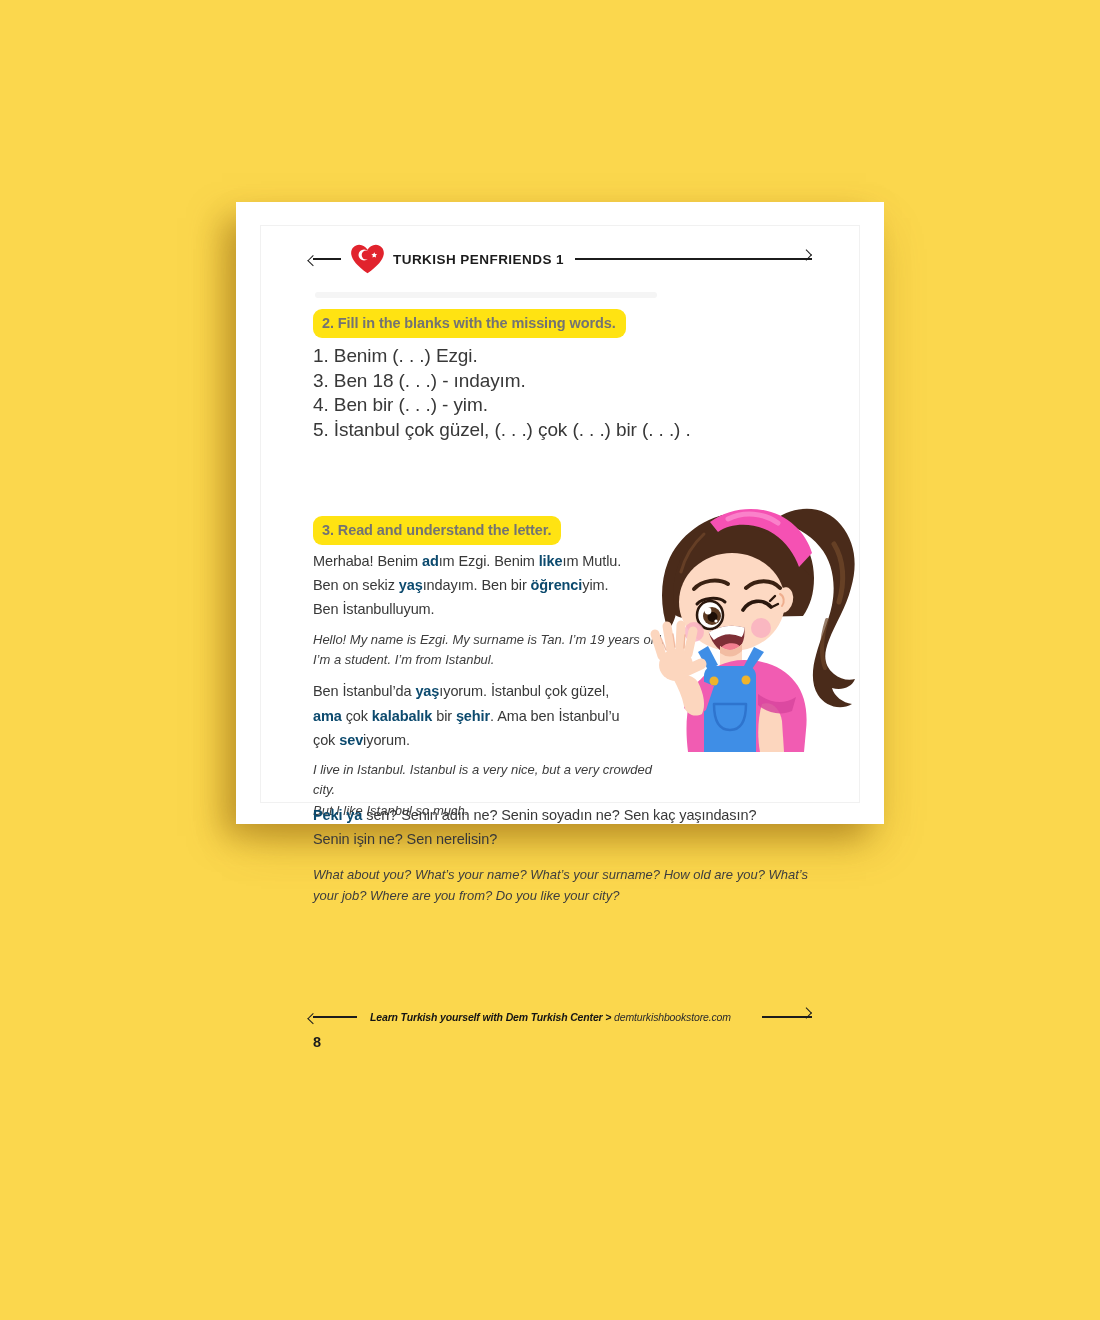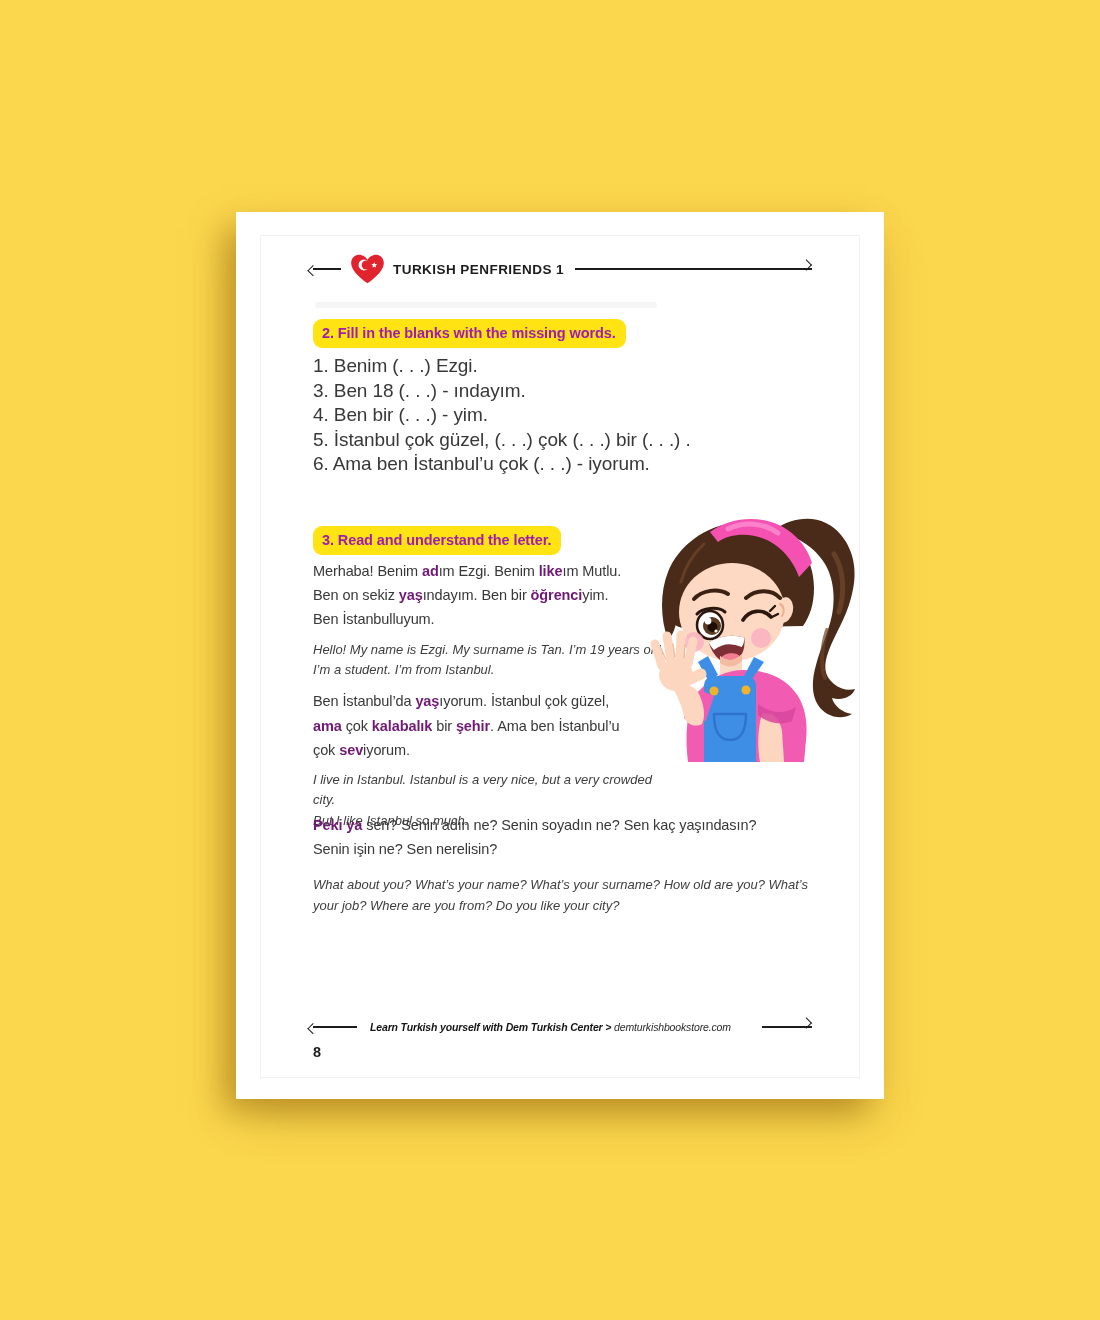--- a/index.html
+++ b/index.html
@@ -2,21 +2,21 @@
 <html><head>
 <meta charset="utf-8">
 <style>
   html,body{margin:0;padding:0;}
   .stage{
     position:relative;width:1100px;height:1320px;overflow:hidden;
     background:#FBD74D;
     font-family:"Liberation Sans",sans-serif;
   }
   .page{
-    position:absolute;left:236px;top:212px;width:648px;height:887px;
+    position:absolute;left:236px;top:202px;width:648px;height:622px;
     background:#FFFFFF;
     box-shadow:-16px 14px 30px -2px rgba(150,104,16,.5), 0 22px 44px -10px rgba(150,104,16,.35);
   }
   .frame{
     position:absolute;left:24px;top:23px;right:24px;bottom:21px;
     border:1px solid #F1F1F1;pointer-events:none;
   }
   
   .header{position:absolute;left:77px;right:72px;top:36px;height:42px;display:flex;align-items:center;}
   .rline{height:2px;background:#1C1C1C;position:relative;}
@@ -24,32 +24,32 @@
     border-left:1.8px solid #1C1C1C;border-bottom:1.8px solid #1C1C1C;transform:rotate(45deg);transform-origin:left top;}
   .rline.arrow-r::after{content:'';position:absolute;right:0;top:-2.8px;width:7px;height:7px;
     border-top:1.8px solid #1C1C1C;border-right:1.8px solid #1C1C1C;transform:rotate(45deg);transform-origin:right top;}
   .hdr-line-left{width:28px;}
   .hdr-heart{width:37px;height:34px;margin:0 7px 0 8px;flex:0 0 auto;}
   .hdr-title{font-size:13.5px;font-weight:700;letter-spacing:.45px;color:#1C1C1C;margin-right:11px;white-space:nowrap;}
   .hdr-line-right{flex:1;}
   
   .ghost-bar{position:absolute;left:79px;top:90px;width:342px;height:6px;border-radius:3px;background:#F5F5F5;}
   
-  .hl{display:inline-block;background:#FFE312;color:#a21caf;font-weight:700;font-size:14.5px;
+  .hl{display:inline-block;background:#FFE312;color:#737373;font-weight:700;font-size:14.5px;
       line-height:1;padding:7px 10px 7px 9px;border-radius:9px;letter-spacing:-.1px;white-space:nowrap;}
   .h2{position:absolute;left:77px;top:107px;}
   .h3{position:absolute;left:77px;top:314px;}
   
   .list{position:absolute;left:77px;top:142px;font-size:19px;line-height:24.6px;color:#383838;letter-spacing:-.1px;}
   .list div{white-space:nowrap;}
   
   .letter{position:absolute;left:77px;top:347px;width:358px;}
   .questions{position:absolute;left:77px;top:601px;width:512px;}
   p.tr{margin:0 0 8px 0;font-size:14.5px;line-height:24.2px;color:#383838;letter-spacing:-.1px;}
-  p.tr b{color:#701a75;margin-top:24px;}
+  p.tr b{color:#0c4a6e;margin-top:24px;}
   p.en{margin:0 0 9px 0;font-size:13px;line-height:20.4px;font-style:italic;color:#3D3D3D;letter-spacing:0;}
   .questions p.tr{margin-bottom:14px;}
   
   .illu{position:absolute;left:412px;top:296px;width:212px;height:254px;}
   
   .footer-row{position:absolute;left:77px;right:72px;top:806px;height:18px;display:flex;align-items:center;font-style:italic;}
   .ftr-line-left{width:44px;flex:0 0 auto;}
   .ftr-line-right{width:50px;flex:0 0 auto;}
   .ftr-text{margin:0 8px 0 13px;font-size:10.5px;letter-spacing:-.15px;color:#2B2B2B;white-space:nowrap;}
   .ftr-text .bold{font-weight:700;color:#141414;}
@@ -78,21 +78,20 @@
     <div class="ghost-bar"></div>
 
     <div class="h2">
       <span class="hl">2. Fill in the blanks with the missing words.</span>
     </div>
     <div class="list">
       <div>1. Benim (. . .) Ezgi.</div>
       <div>3. Ben 18 (. . .) - ındayım.</div>
       <div>4. Ben bir (. . .) - yim.</div>
       <div>5. İstanbul çok güzel, (. . .) çok (. . .) bir (. . .) .</div>
-      <div>6. Ama ben İstanbul’u çok (. . .) - iyorum.</div>
     </div>
 
     <div class="h3">
       <span class="hl">3. Read and understand the letter.</span>
     </div>
 
     <div class="letter">
       <p class="tr">Merhaba! Benim <b>ad</b>ım Ezgi. Benim <b>like</b>ım Mutlu.<br>Ben on sekiz <b>yaş</b>ındayım. Ben bir <b>öğrenci</b>yim.<br>Ben İstanbulluyum.</p>
       <p class="en">Hello! My name is Ezgi. My surname is Tan. I’m 19 years old.<br>I’m a student. I’m from Istanbul.</p>
       <p class="tr">Ben İstanbul’da <b>yaş</b>ıyorum. İstanbul çok güzel,<br><b>ama</b> çok <b>kalabalık</b> bir <b>şehir</b>. Ama ben İstanbul’u<br>çok <b>sev</b>iyorum.</p>

